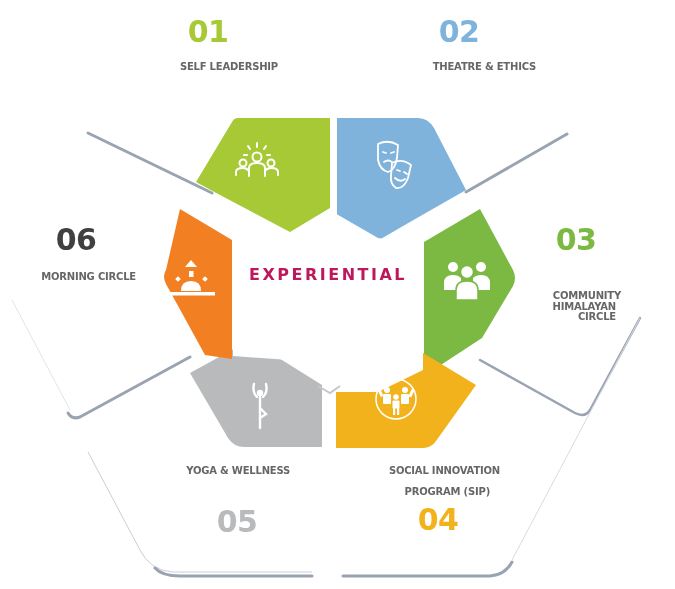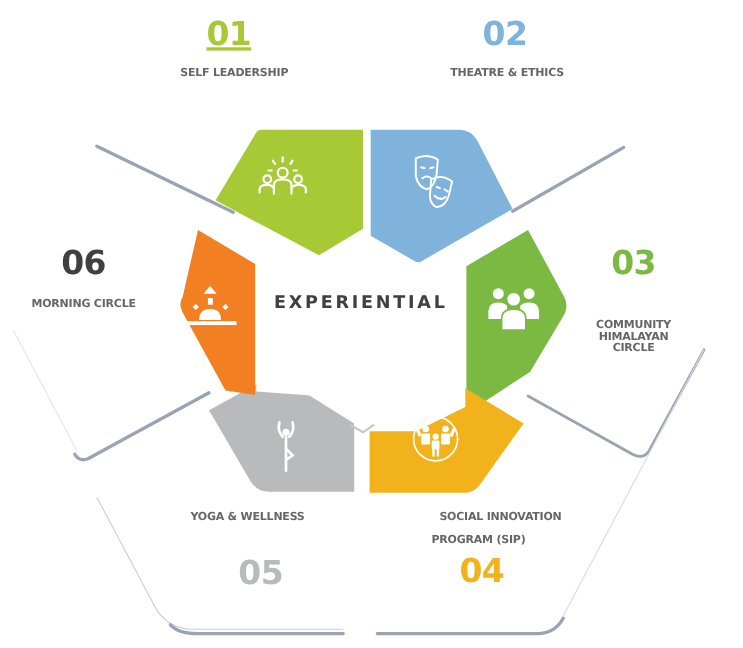--- a/index.html
+++ b/index.html
@@ -1,20 +1,20 @@
 <!DOCTYPE html>
 <html><head>
 <meta charset="utf-8">
 <style>
   html, body { margin: 0; padding: 0; background: #ffffff; }
   body { width: 675px; height: 589px; position: relative; overflow: hidden; font-family: "DejaVu Sans", "Liberation Sans", sans-serif; }
   #stage { position: absolute; left: 0; top: 0; width: 675px; height: 589px; }
-  .lbl { position: absolute; font-family: "DejaVu Sans", sans-serif; font-weight: bold; color: #666666; font-size: 10px; letter-spacing: -0.2px; text-align: center; white-space: nowrap; }
+  .lbl { position: absolute; font-family: "DejaVu Sans", sans-serif; font-weight: bold; color: #666666; font-size: 10px; letter-spacing: -0.2px; text-align: right; white-space: nowrap; }
   .num { position: absolute; font-family: "DejaVu Sans", sans-serif; font-weight: bold; font-size: 30px; text-align: center; letter-spacing: -0.5px; }
-  .center-title { position: absolute; left: 228px; top: 264px; width: 200px; text-align: center; font-family: "DejaVu Sans", sans-serif; font-weight: bold; color: #404040; font-size: 16px; letter-spacing: 2.5px; line-height: 21px; }
+  .center-title { position: absolute; left: 228px; top: 264px; width: 200px; text-align: center; font-family: "DejaVu Sans", sans-serif; font-weight: bold; color: #be185d; font-size: 16px; letter-spacing: 2.5px; line-height: 21px; }
 </style>
 </head>
 <body>
 
 <svg id="stage" width="675" height="589" viewBox="0 0 675 589" xmlns="http://www.w3.org/2000/svg">
   <defs>
     <filter id="sh" x="-10%" y="-10%" width="120%" height="130%">
       <feDropShadow dx="0" dy="2" stdDeviation="1.2" flood-color="#8a94a3" flood-opacity="0.85"></feDropShadow>
     </filter>
   </defs>
@@ -122,32 +122,32 @@
     <rect x="203" y="277" width="4" height="4" transform="rotate(45 205 279)"></rect>
     <path d="M181,291 Q181,281 191,281 Q201,281 201,291 Z"></path>
     <rect x="167" y="292" width="48" height="3.5"></rect>
   </g>
 </svg>
 
 <div class="center-title">
   <div>EXPERIENTIAL</div>
 </div>
 
-<div class="num" style="left:168px; top:14px; width:80px; color:#a7c936;text-decoration:underline;">01</div>
+<div class="num" style="left:168px; top:14px; width:80px; color:#a7c936;">01</div>
 <div class="lbl" style="left:148px; top:61px; width:130px;">SELF LEADERSHIP</div>
 
 <div class="num" style="left:419px; top:14px; width:80px; color:#7fb3db;">02</div>
 <div class="lbl" style="left:386px; top:61px; width:150px;">THEATRE &amp; ETHICS</div>
 
 <div class="num" style="left:536px; top:222px; width:80px; color:#7cb943;">03</div>
 <div class="lbl" style="left:536px; top:269px; width:80px;margin-top:32px;">HIMALAYAN</div>
 <div class="lbl" style="left:531px; top:290px; width:90px;">COMMUNITY</div>
 <div class="lbl" style="left:536px; top:311px; width:80px;">CIRCLE</div>
 
-<div class="lbl" style="left:390px; top:465px; width:130px;">SOCIAL INNOVATION</div>
+<div class="lbl" style="left:370px; top:465px; width:130px;">SOCIAL INNOVATION</div>
 <div class="lbl" style="left:380px; top:486px; width:110px;">PROGRAM (SIP)</div>
 <div class="num" style="left:398px; top:502px; width:80px; color:#f2b21c;">04</div>
 
 <div class="lbl" style="left:160px; top:465px; width:130px;">YOGA &amp; WELLNESS</div>
 <div class="num" style="left:197px; top:504px; width:80px; color:#b9babc;">05</div>
 
 <div class="num" style="left:36px; top:222px; width:80px; color:#404040;">06</div>
 <div class="lbl" style="left:16px; top:271px; width:120px;">MORNING CIRCLE</div>
 
 </body></html>

